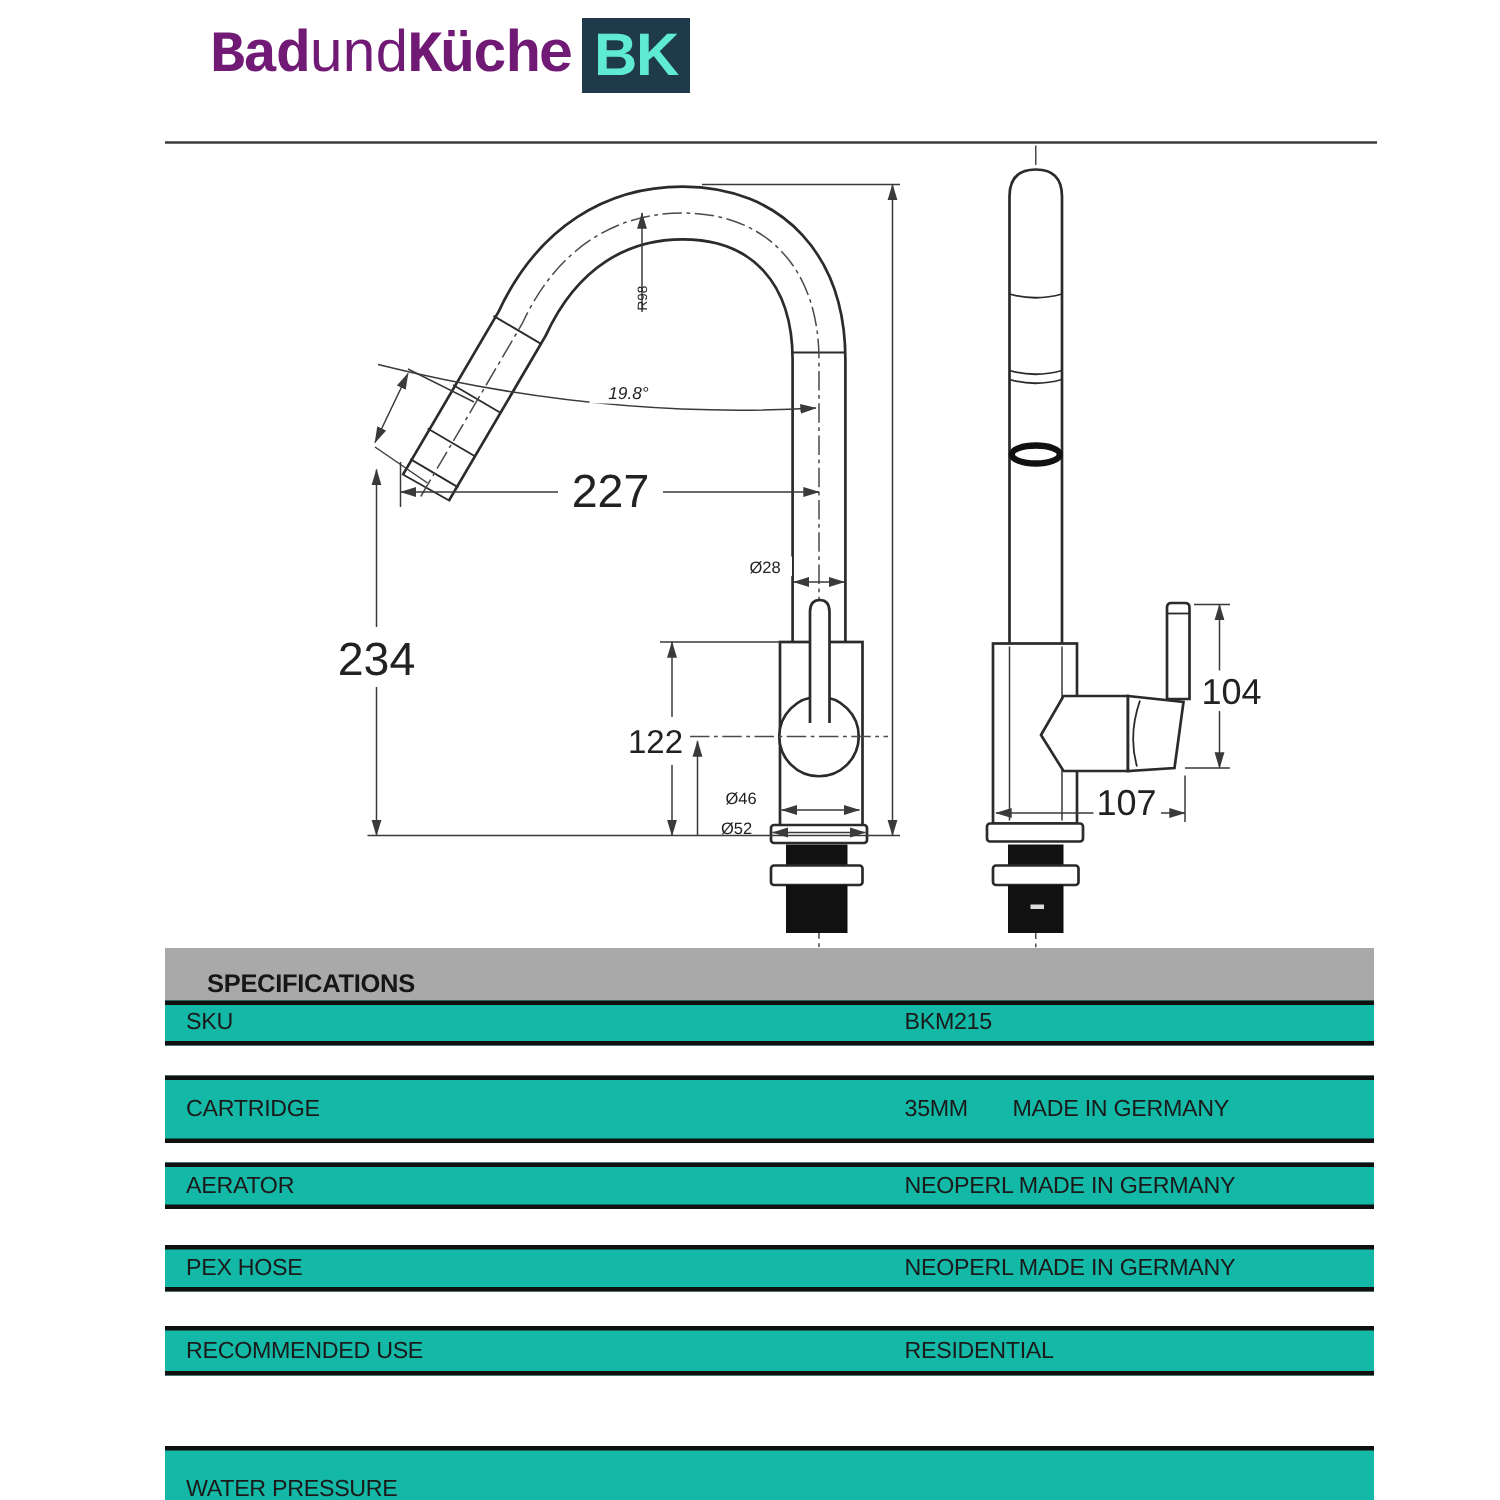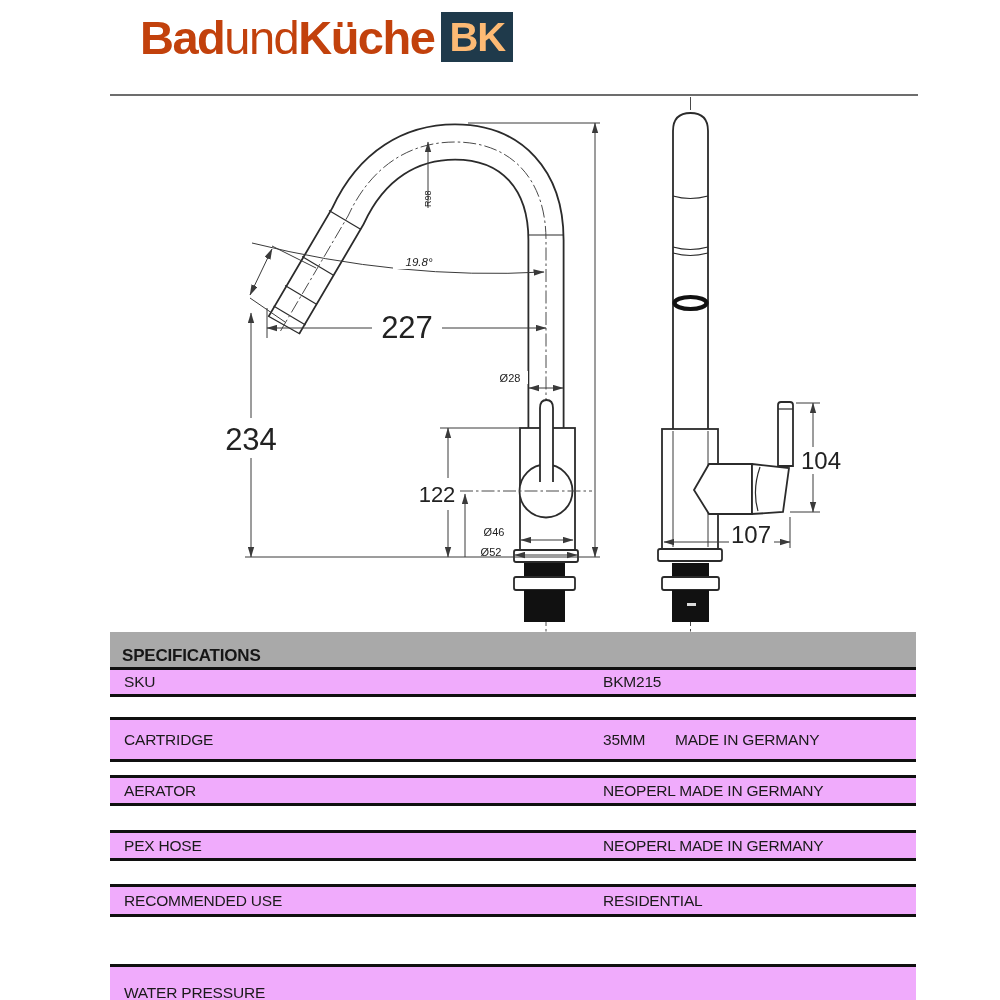--- a/index.html
+++ b/index.html
@@ -2,45 +2,45 @@
 <html><head>
 <meta charset="utf-8">
 <style>
   html,body{margin:0;padding:0;}
   body{
     width:1000px;height:1000px;position:relative;background:#ffffff;
     font-family:"Liberation Sans", sans-serif;overflow:hidden;
   }
   
   .logo{position:absolute;left:140px;top:11px;display:flex;align-items:center;height:52px;}
-  .logo-text{font-size:47px;letter-spacing:-1.5px;color:#c2410c;line-height:1;}
+  .logo-text{font-size:39px;letter-spacing:-1.5px;color:#701a75;line-height:1;font-family:Liberation Mono, monospace;}
   .logo-text .b{font-weight:700;}
   .logo-text .r{font-weight:400;}
   .logo-badge{
-    margin-left:7px;width:72px;height:50px;background:#1f3a4b;color:#fdba74;
+    margin-left:7px;width:72px;height:50px;background:#1f3a4b;color:#5eead4;
     display:flex;align-items:center;justify-content:center;
     font-size:40px;font-weight:700;letter-spacing:-1px;
   }
   
   svg.drawing{position:absolute;left:0;top:0;pointer-events:none;}
   .ln{stroke:#2b2b2b;stroke-width:1.8;fill:#ffffff;}
   .thin{stroke:#2b2b2b;stroke-width:1.2;fill:none;}
   .dim{stroke:#3a3a3a;stroke-width:1;fill:none;}
   .cl{stroke:#4a4a4a;stroke-width:1;fill:none;stroke-dasharray:13 3 2.5 3;}
   .dimtxt{fill:#222222;font-family:"Liberation Sans",sans-serif;}
   .mask{fill:#ffffff;}
   
   .spec-bar{
     position:absolute;left:110px;width:806px;top:632px;height:48px;
     background:#a9a9a9;display:flex;align-items:center;
-    font-size:17px;font-weight:700;color:#161616;padding-left:12px;box-sizing:border-box;
+    font-size:17px;font-weight:700;color:#161616;padding-left:28px;box-sizing:border-box;
     letter-spacing:-0.2px;
   }
   .spec-row{
-    position:absolute;left:110px;width:806px;background:#f0abfc;
+    position:absolute;left:110px;width:806px;background:#14b8a6;
     border-top:3px solid #101010;border-bottom:3px solid #101010;box-sizing:border-box;
     font-size:15.5px;color:#1a1a1a;letter-spacing:-0.2px;
   }
   .spec-row .lbl{position:absolute;left:14px;top:50%;transform:translateY(-50%);}
   .spec-row .val{position:absolute;left:493px;top:50%;transform:translateY(-50%);}
   .spec-row .val2{position:absolute;left:565px;top:50%;transform:translateY(-50%);}
   .spec-row .vstack{position:absolute;left:493px;top:50%;transform:translateY(-50%);line-height:25px;}
 </style>
 </head>
 <body>

